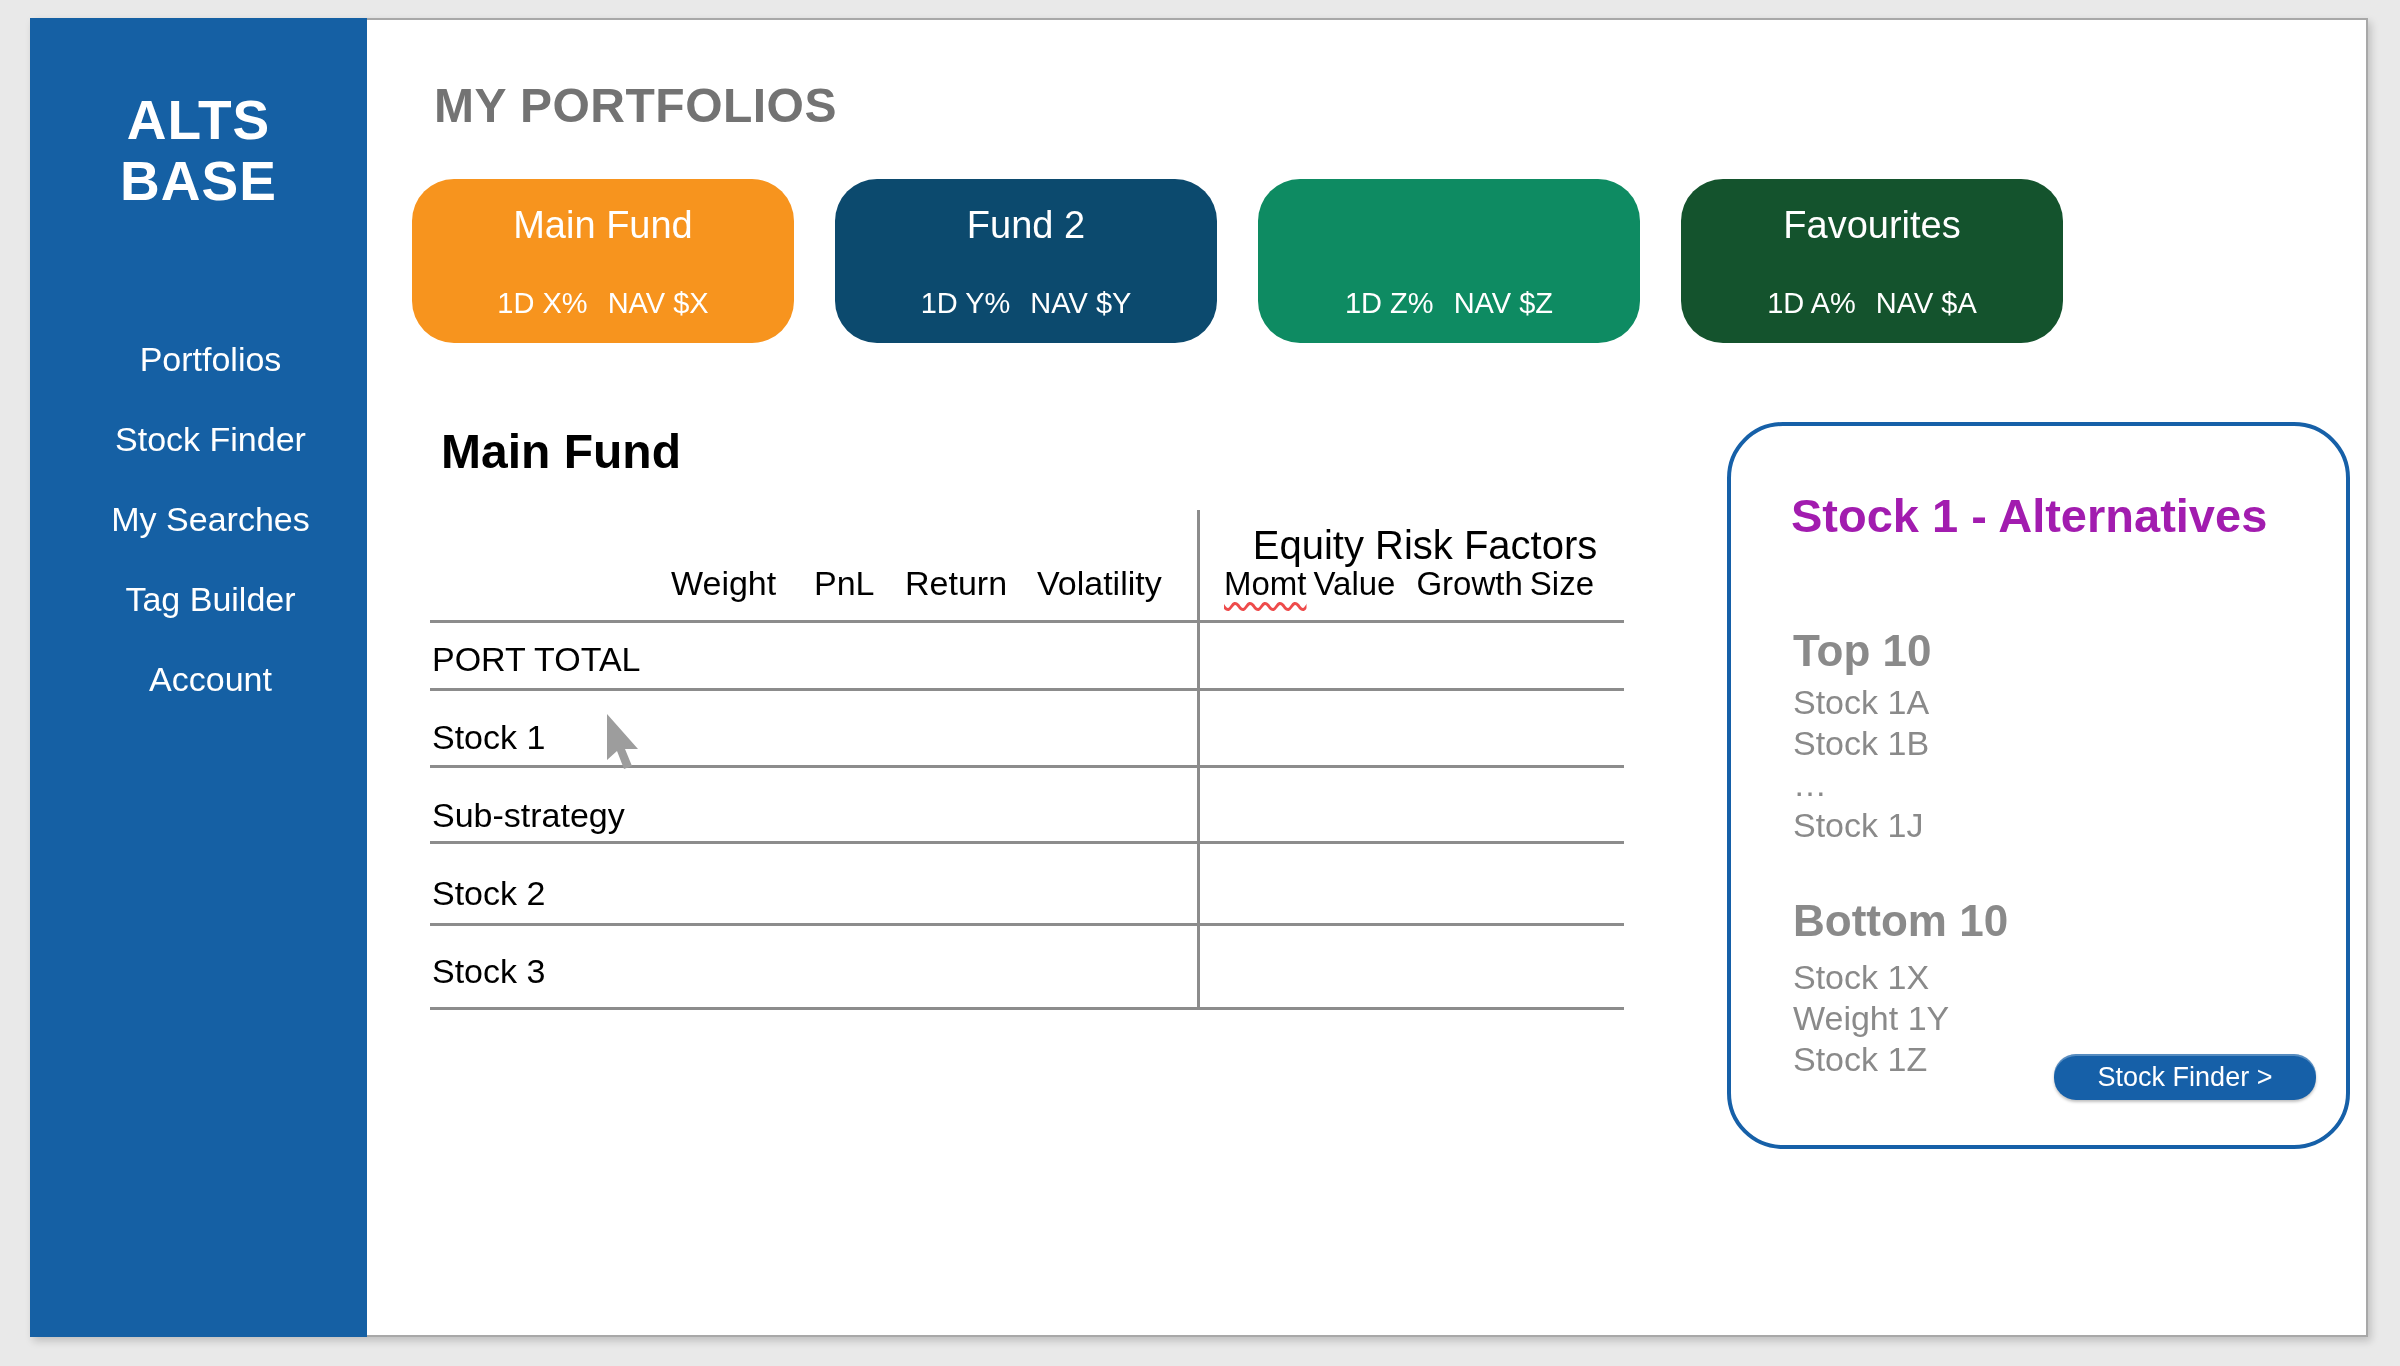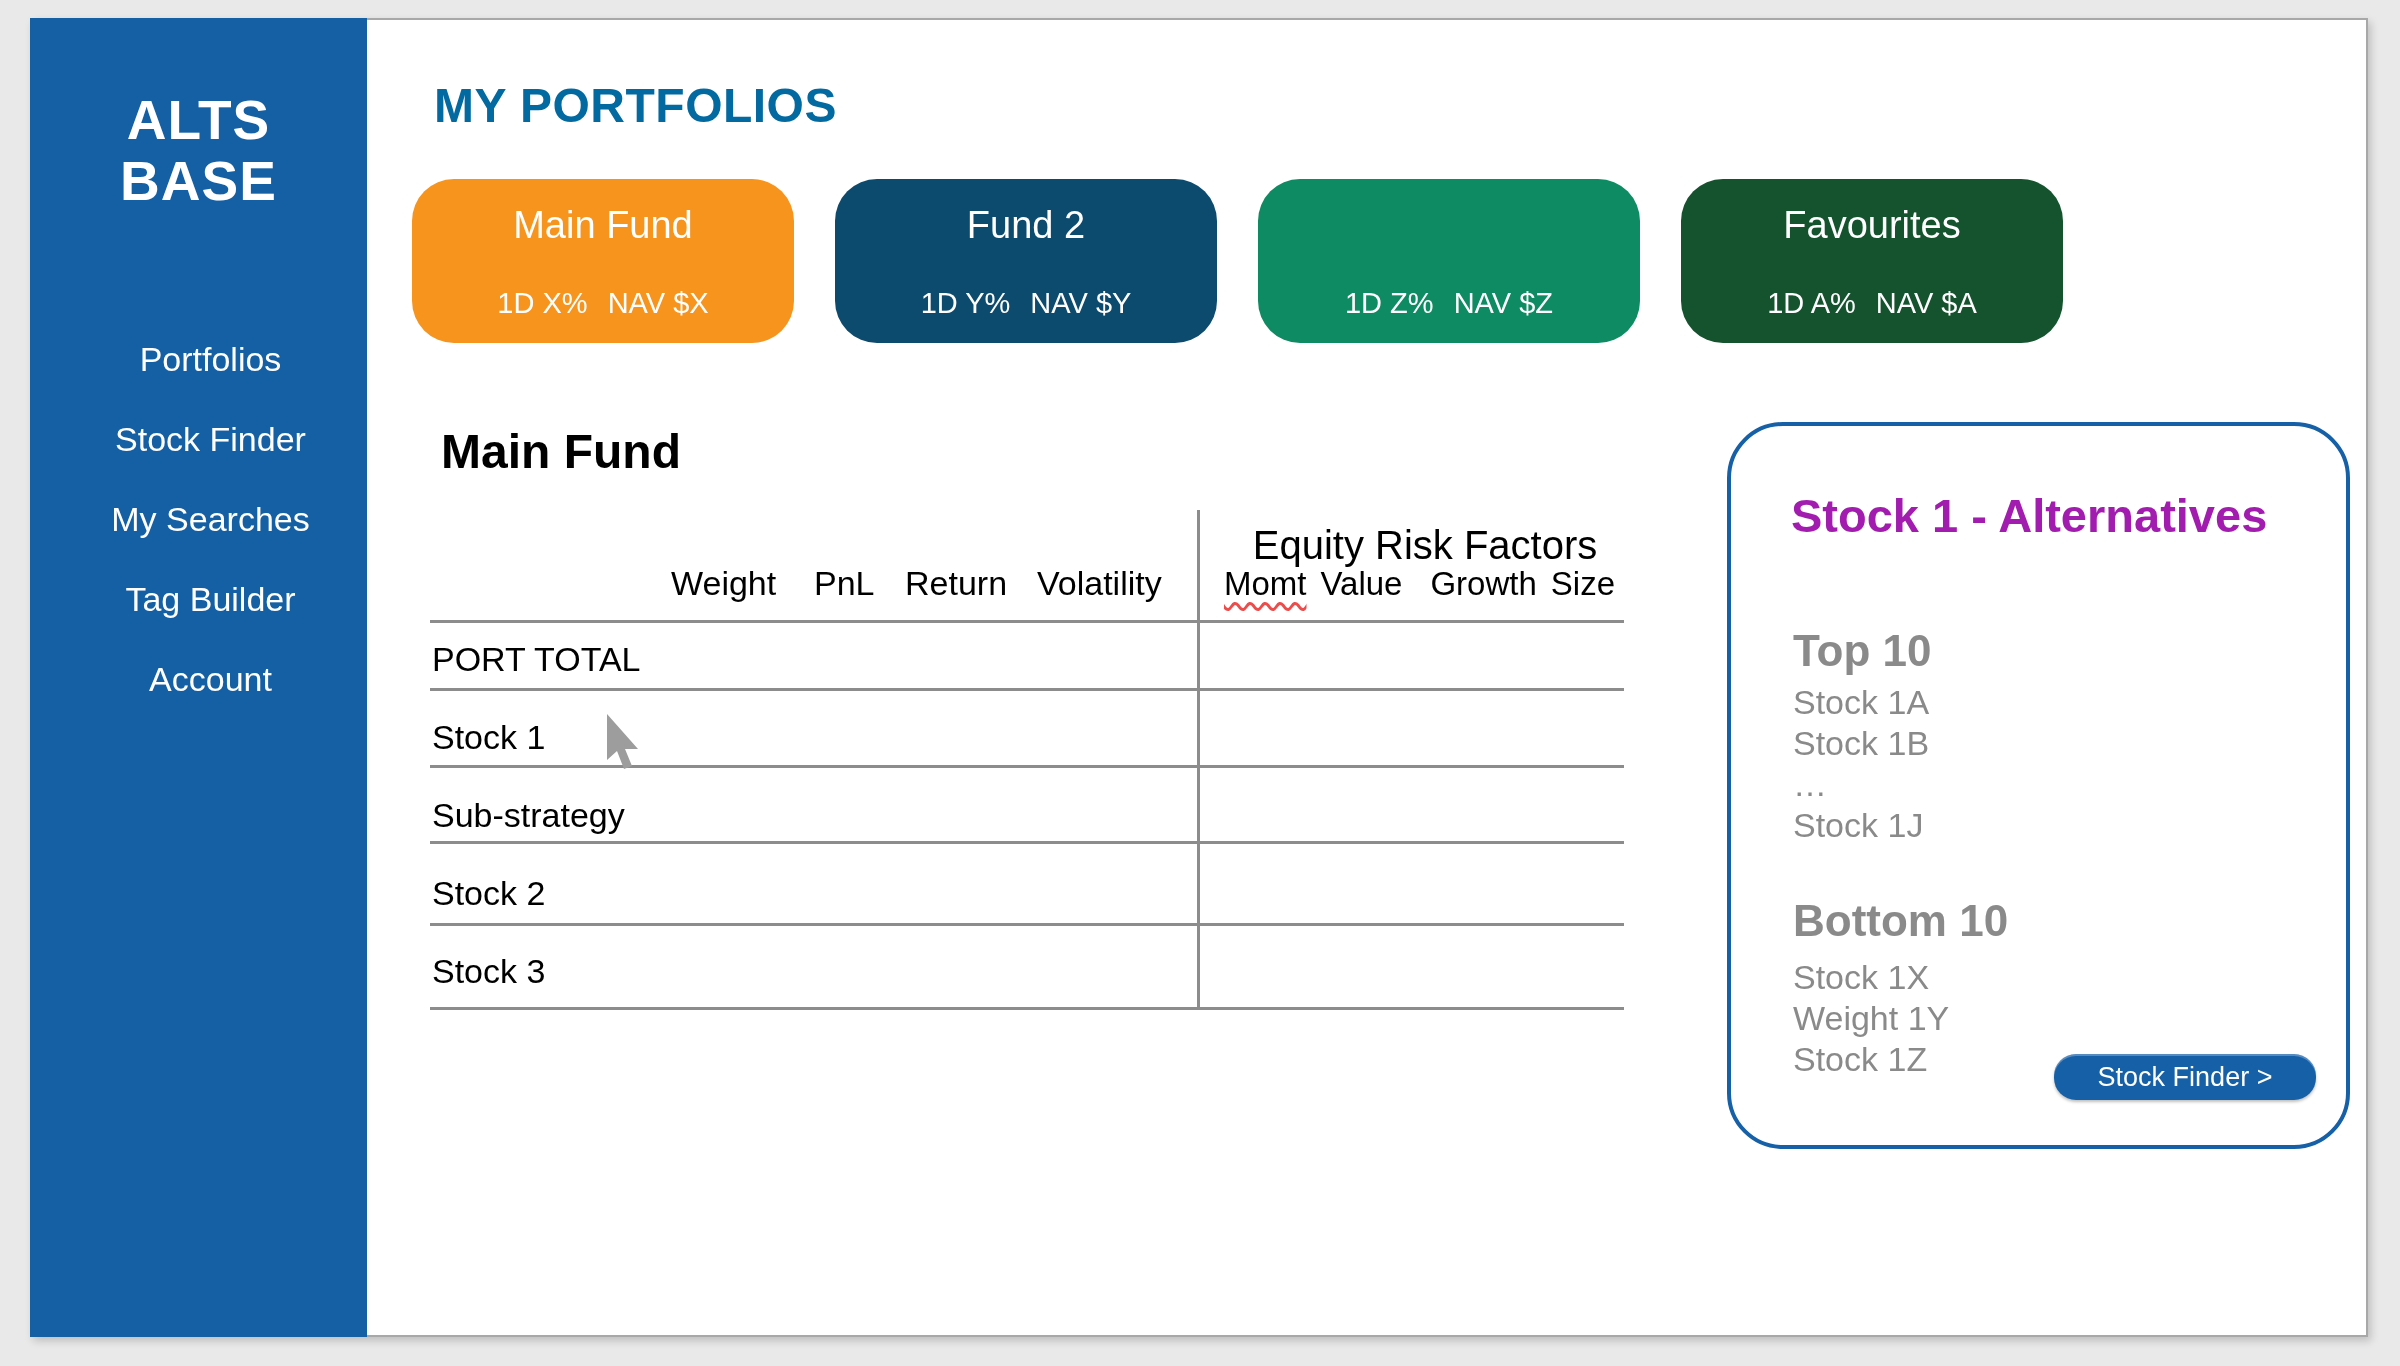--- a/index.html
+++ b/index.html
@@ -25,21 +25,21 @@
     text-align:center;font-size:55px;font-weight:bold;line-height:1.1;
     letter-spacing:1px;
   }
   .nav-item{
     position:absolute;left:0;width:100%;text-align:center;
     font-size:34px;line-height:42px;color:#fff;cursor:pointer;padding-left:12px;
   }
   
   .page-title{
     position:absolute;left:434px;top:78px;
-    font-size:48px;font-weight:bold;color:#0369a1;letter-spacing:0.5px;
+    font-size:48px;font-weight:bold;color:#737373;letter-spacing:0.5px;
   }
   
   .card{
     position:absolute;top:179px;width:382px;height:164px;
     border-radius:42px;color:#fff;text-align:center;cursor:pointer;
   }
   .card-title{margin-top:24px;font-size:38px;line-height:44px;}
   .card-sub{
     position:absolute;left:0;top:108px;width:100%;
     display:flex;justify-content:center;gap:20px;font-size:29px;
@@ -54,21 +54,21 @@
     font-size:48px;font-weight:bold;color:#000;
   }
   .hline{position:absolute;height:3px;background:#8c8c8c;left:430px;width:1194px;}
   .vline{position:absolute;width:3px;background:#8c8c8c;left:1197px;top:510px;height:500px;}
   .col-label{position:absolute;top:564px;font-size:34px;color:#000;}
   .risk-title{
     position:absolute;left:1225px;top:523px;width:400px;text-align:center;
     font-size:40px;color:#000000;
   }
   .risk-cols{
-    position:absolute;left:1224px;top:565px;display:flex;gap:14px;
+    position:absolute;left:1224px;top:565px;display:flex;gap:7px;
     font-size:33px;color:#000;
   }
   .risk-gap{margin-left:14px;}
   .squiggle{
     text-decoration-line:underline;
     text-decoration-style:wavy;
     text-decoration-color:#EE4B4B;
     text-decoration-thickness:3px;
     text-underline-offset:7px;
   }

